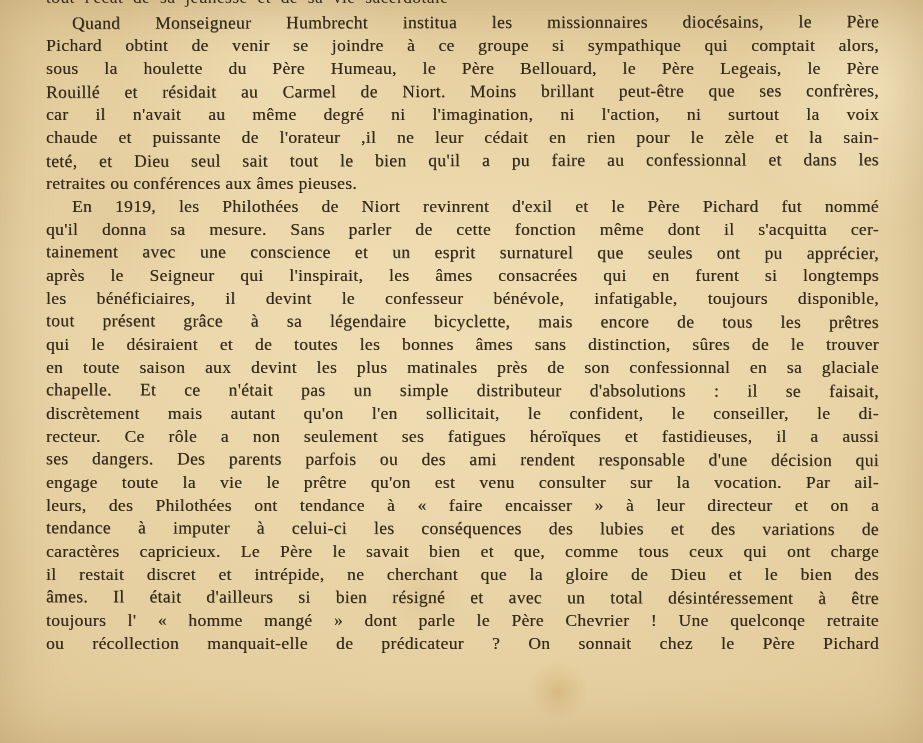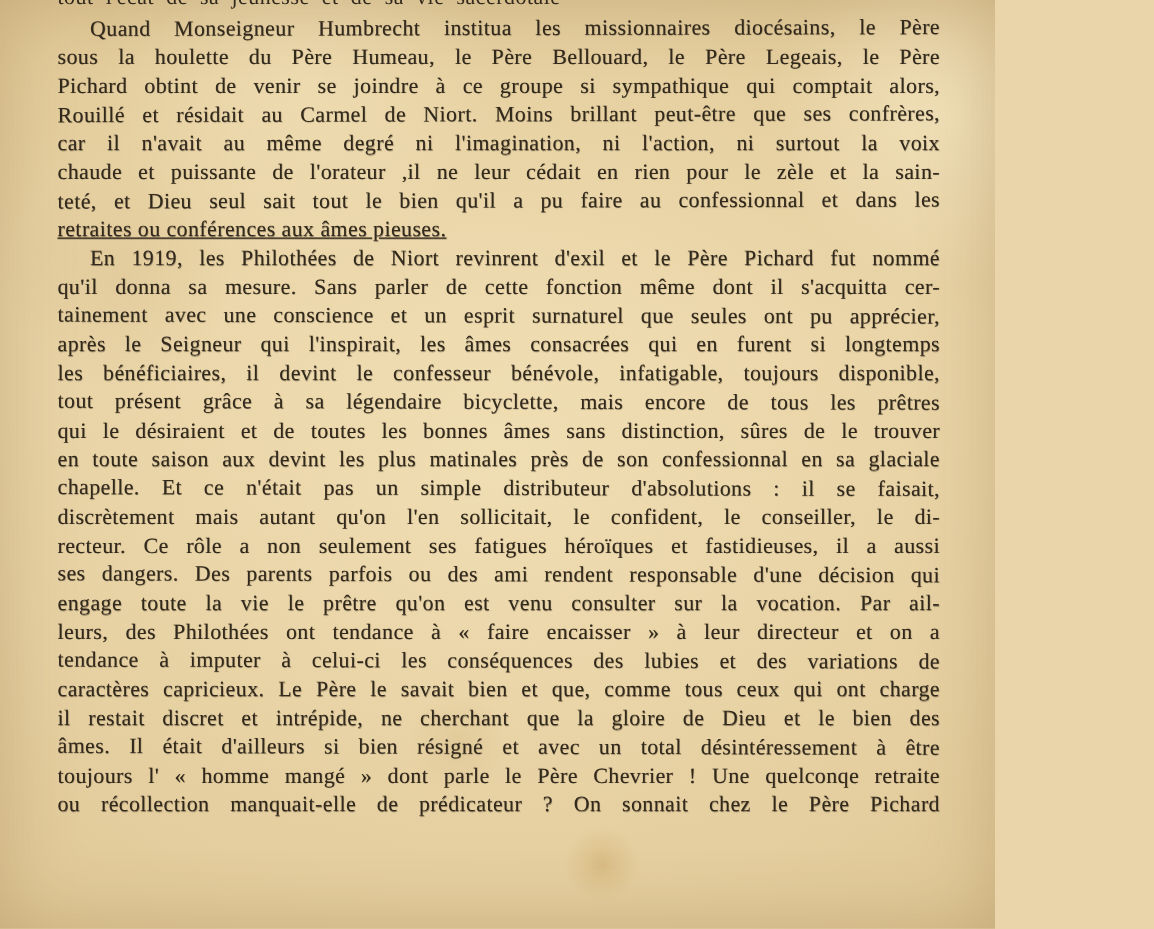--- a/index.html
+++ b/index.html
@@ -8,21 +8,21 @@
     width: 923px;
     height: 743px;
     overflow: hidden;
   }
   body {
     font-family: "Liberation Serif", "DejaVu Serif", serif;
     background: #e9d5a9;
   }
   .page {
     position: relative;
-    width: 796px;
+    width: 923px;
     height: 743px;
     overflow: hidden;
     color: var(--ink, #32291d);
     
     background:
       radial-gradient(circle at 60.5% 93%, rgba(170,120,30,0.22) 0px, rgba(170,120,30,0.10) 14px, rgba(170,120,30,0) 30px),
       radial-gradient(circle at 46% 80%, rgba(160,115,40,0.10) 0px, rgba(160,115,40,0) 40px),
       radial-gradient(circle at 12% 30%, rgba(150,105,40,0.08) 0px, rgba(150,105,40,0) 90px),
       radial-gradient(circle at 95% 12%, rgba(255,245,215,0.45) 0px, rgba(255,245,215,0) 140px),
       radial-gradient(circle at 30% 8%, rgba(255,244,210,0.30) 0px, rgba(255,244,210,0) 160px),
@@ -59,39 +59,38 @@
     letter-spacing: 0.35px;
     text-align: justify;
     text-align-last: justify;
     white-space: normal;
     
     text-shadow: 0.4px 0.4px 0.6px rgba(58,46,28,0.55);
   }
   .line.indent { text-indent: 26px; }
   .line.no-justify-last {
     text-align-last: left;
-    text-decoration: underline;
   }
   
   .paragraph:nth-child(odd) .line:nth-child(3n)   { transform: rotate(0.12deg); }
   .paragraph:nth-child(even) .line:nth-child(3n+1){ transform: rotate(-0.12deg); }
 </style>
 </head>
 <body>
 
 <div class="page" style="--ink: #32291d;">
   <div class="text-block">
     <div class="clipped-line">
       <span class="clip-inner">tout l'écat de sa jeunesse et de sa vie sacerdotale</span>
     </div>
 
   <div class="paragraph">
         <div class="line indent">Quand Monseigneur Humbrecht institua les missionnaires diocésains, le Père</div>
+        <div class="line">Pichard obtint de venir se joindre à ce groupe si sympathique qui comptait alors,</div>
         <div class="line">sous la houlette du Père Humeau, le Père Bellouard, le Père Legeais, le Père</div>
-        <div class="line">Pichard obtint de venir se joindre à ce groupe si sympathique qui comptait alors,</div>
         <div class="line">Rouillé et résidait au Carmel de Niort. Moins brillant peut-être que ses confrères,</div>
         <div class="line">car il n'avait au même degré ni l'imagination, ni l'action, ni surtout la voix</div>
         <div class="line">chaude et puissante de l'orateur ,il ne leur cédait en rien pour le zèle et la sain-</div>
         <div class="line">teté, et Dieu seul sait tout le bien qu'il a pu faire au confessionnal et dans les</div>
         <div class="line no-justify-last">retraites ou conférences aux âmes pieuses.</div>
       </div>
       <div class="paragraph">
         <div class="line indent">En 1919, les Philothées de Niort revinrent d'exil et le Père Pichard fut nommé</div>
         <div class="line">qu'il donna sa mesure. Sans parler de cette fonction même dont il s'acquitta cer-</div>
         <div class="line">tainement avec une conscience et un esprit surnaturel que seules ont pu apprécier,</div>

